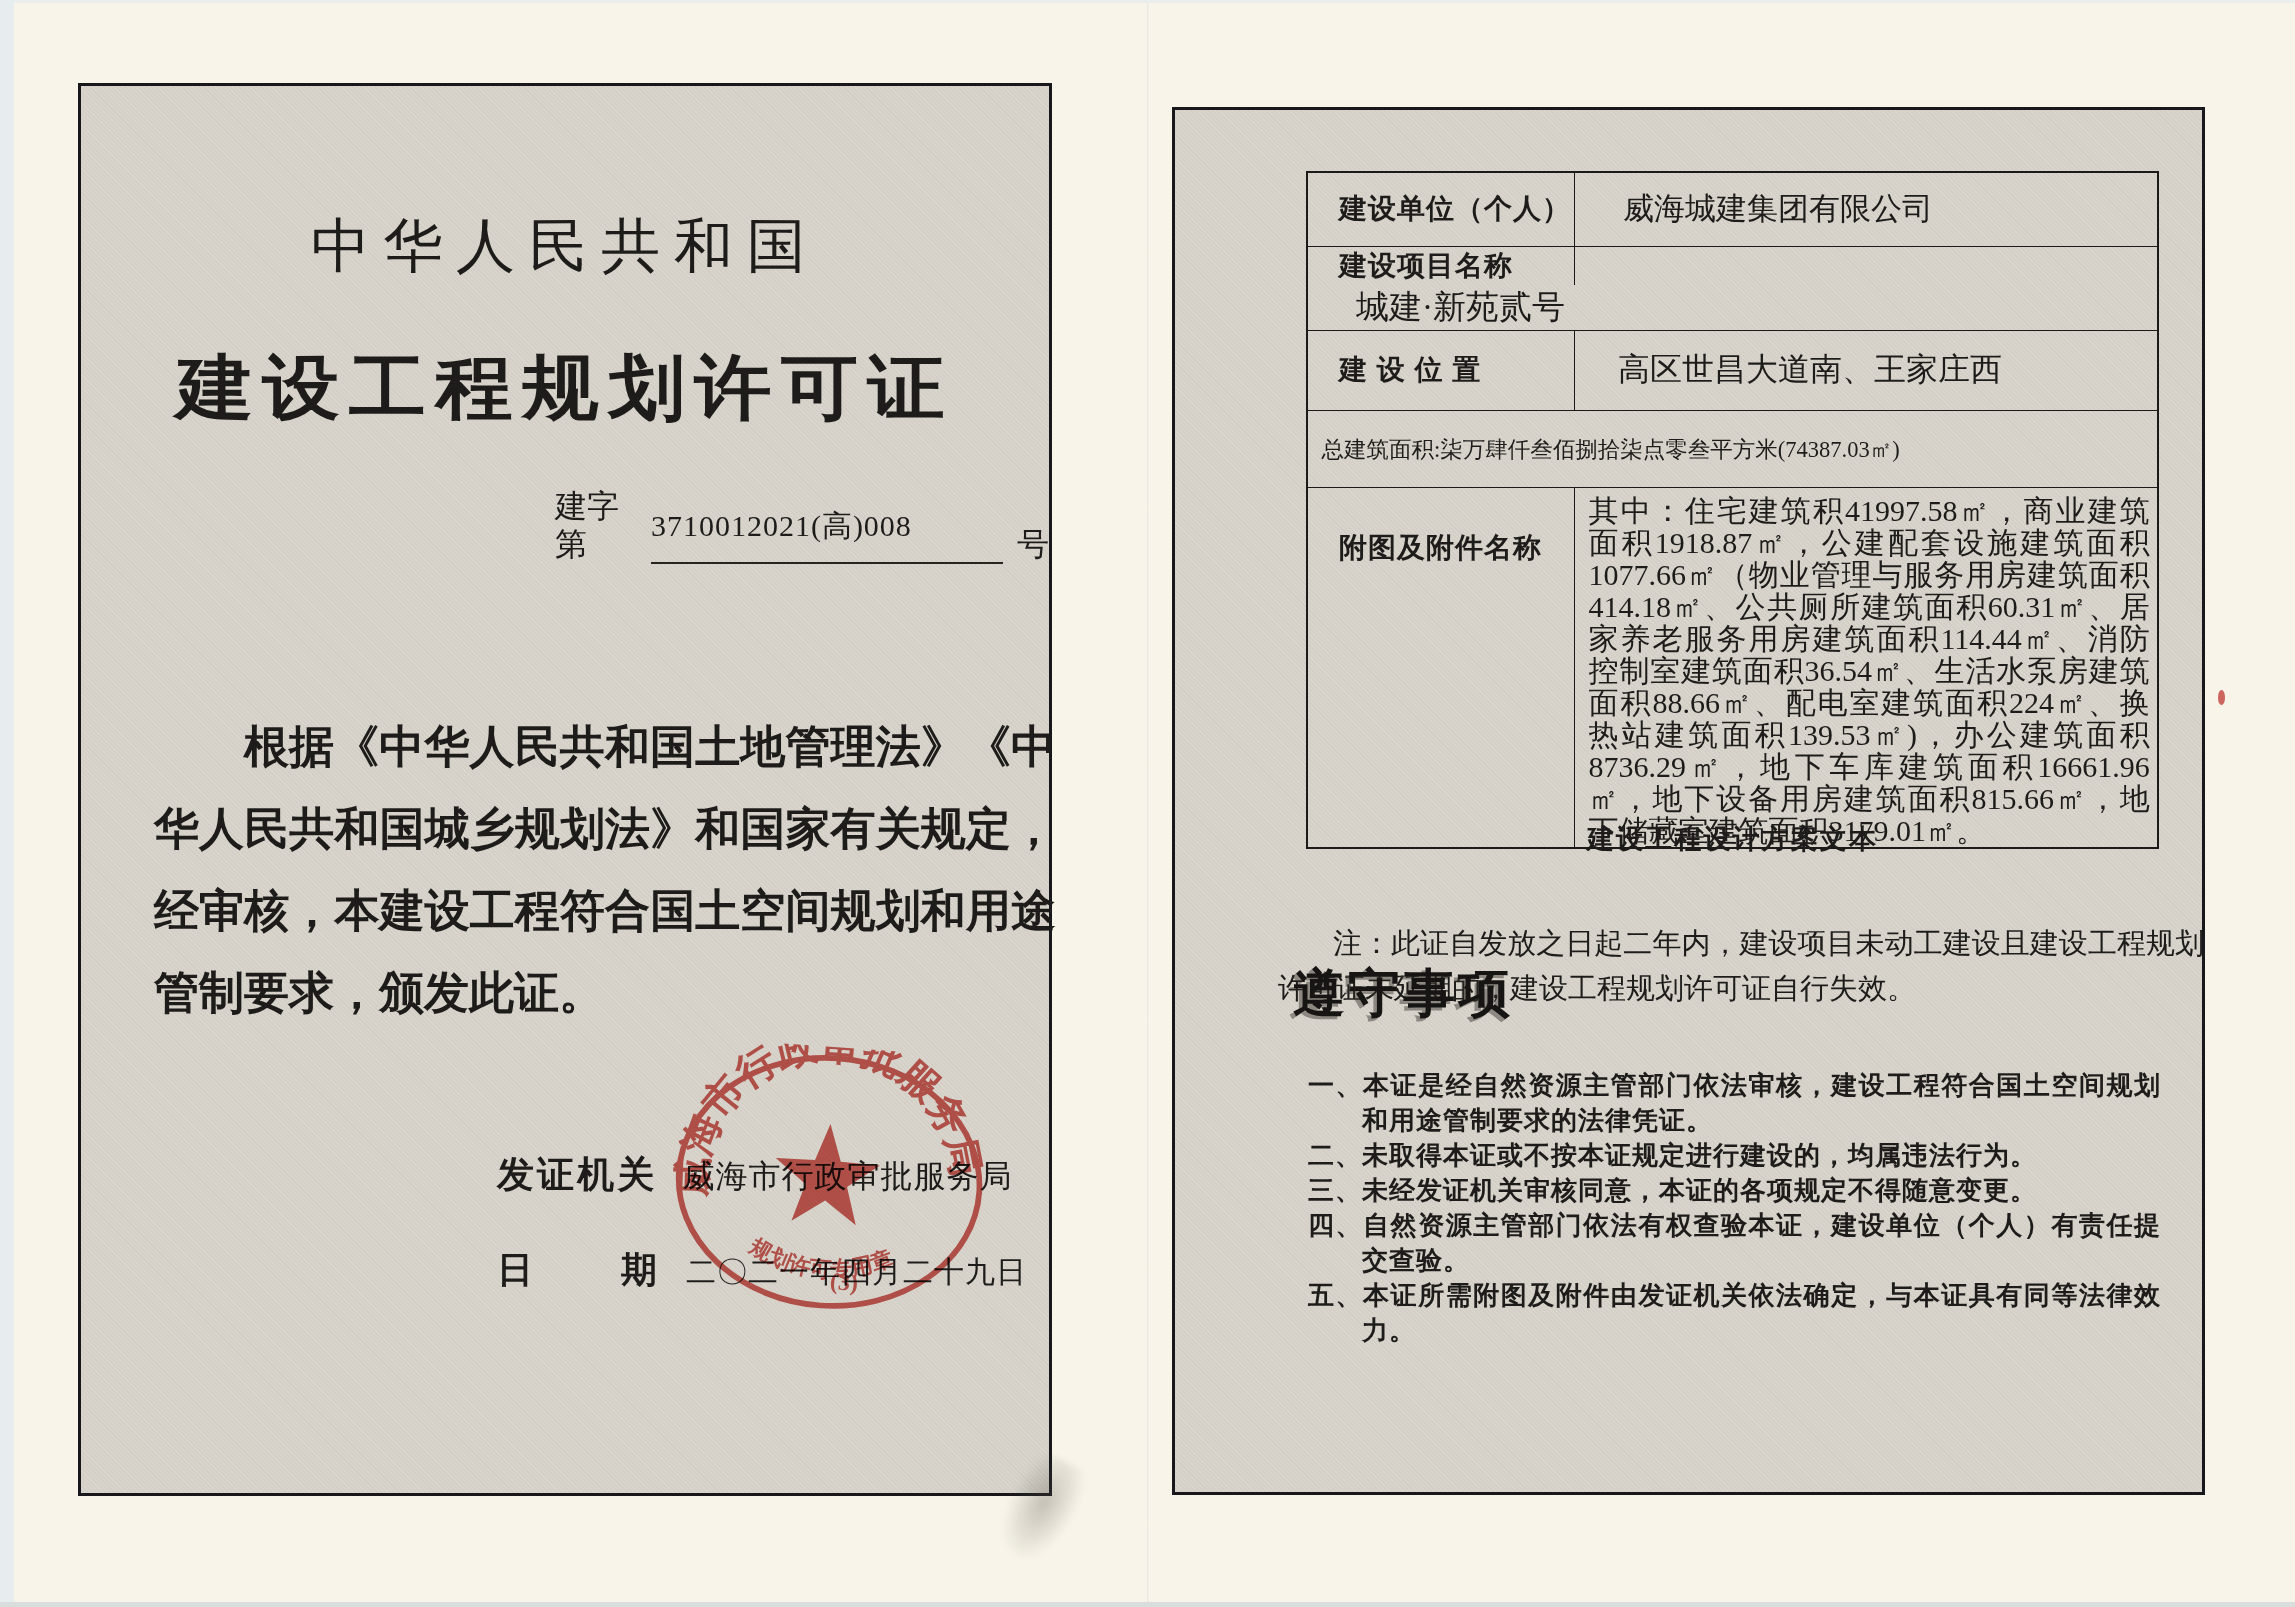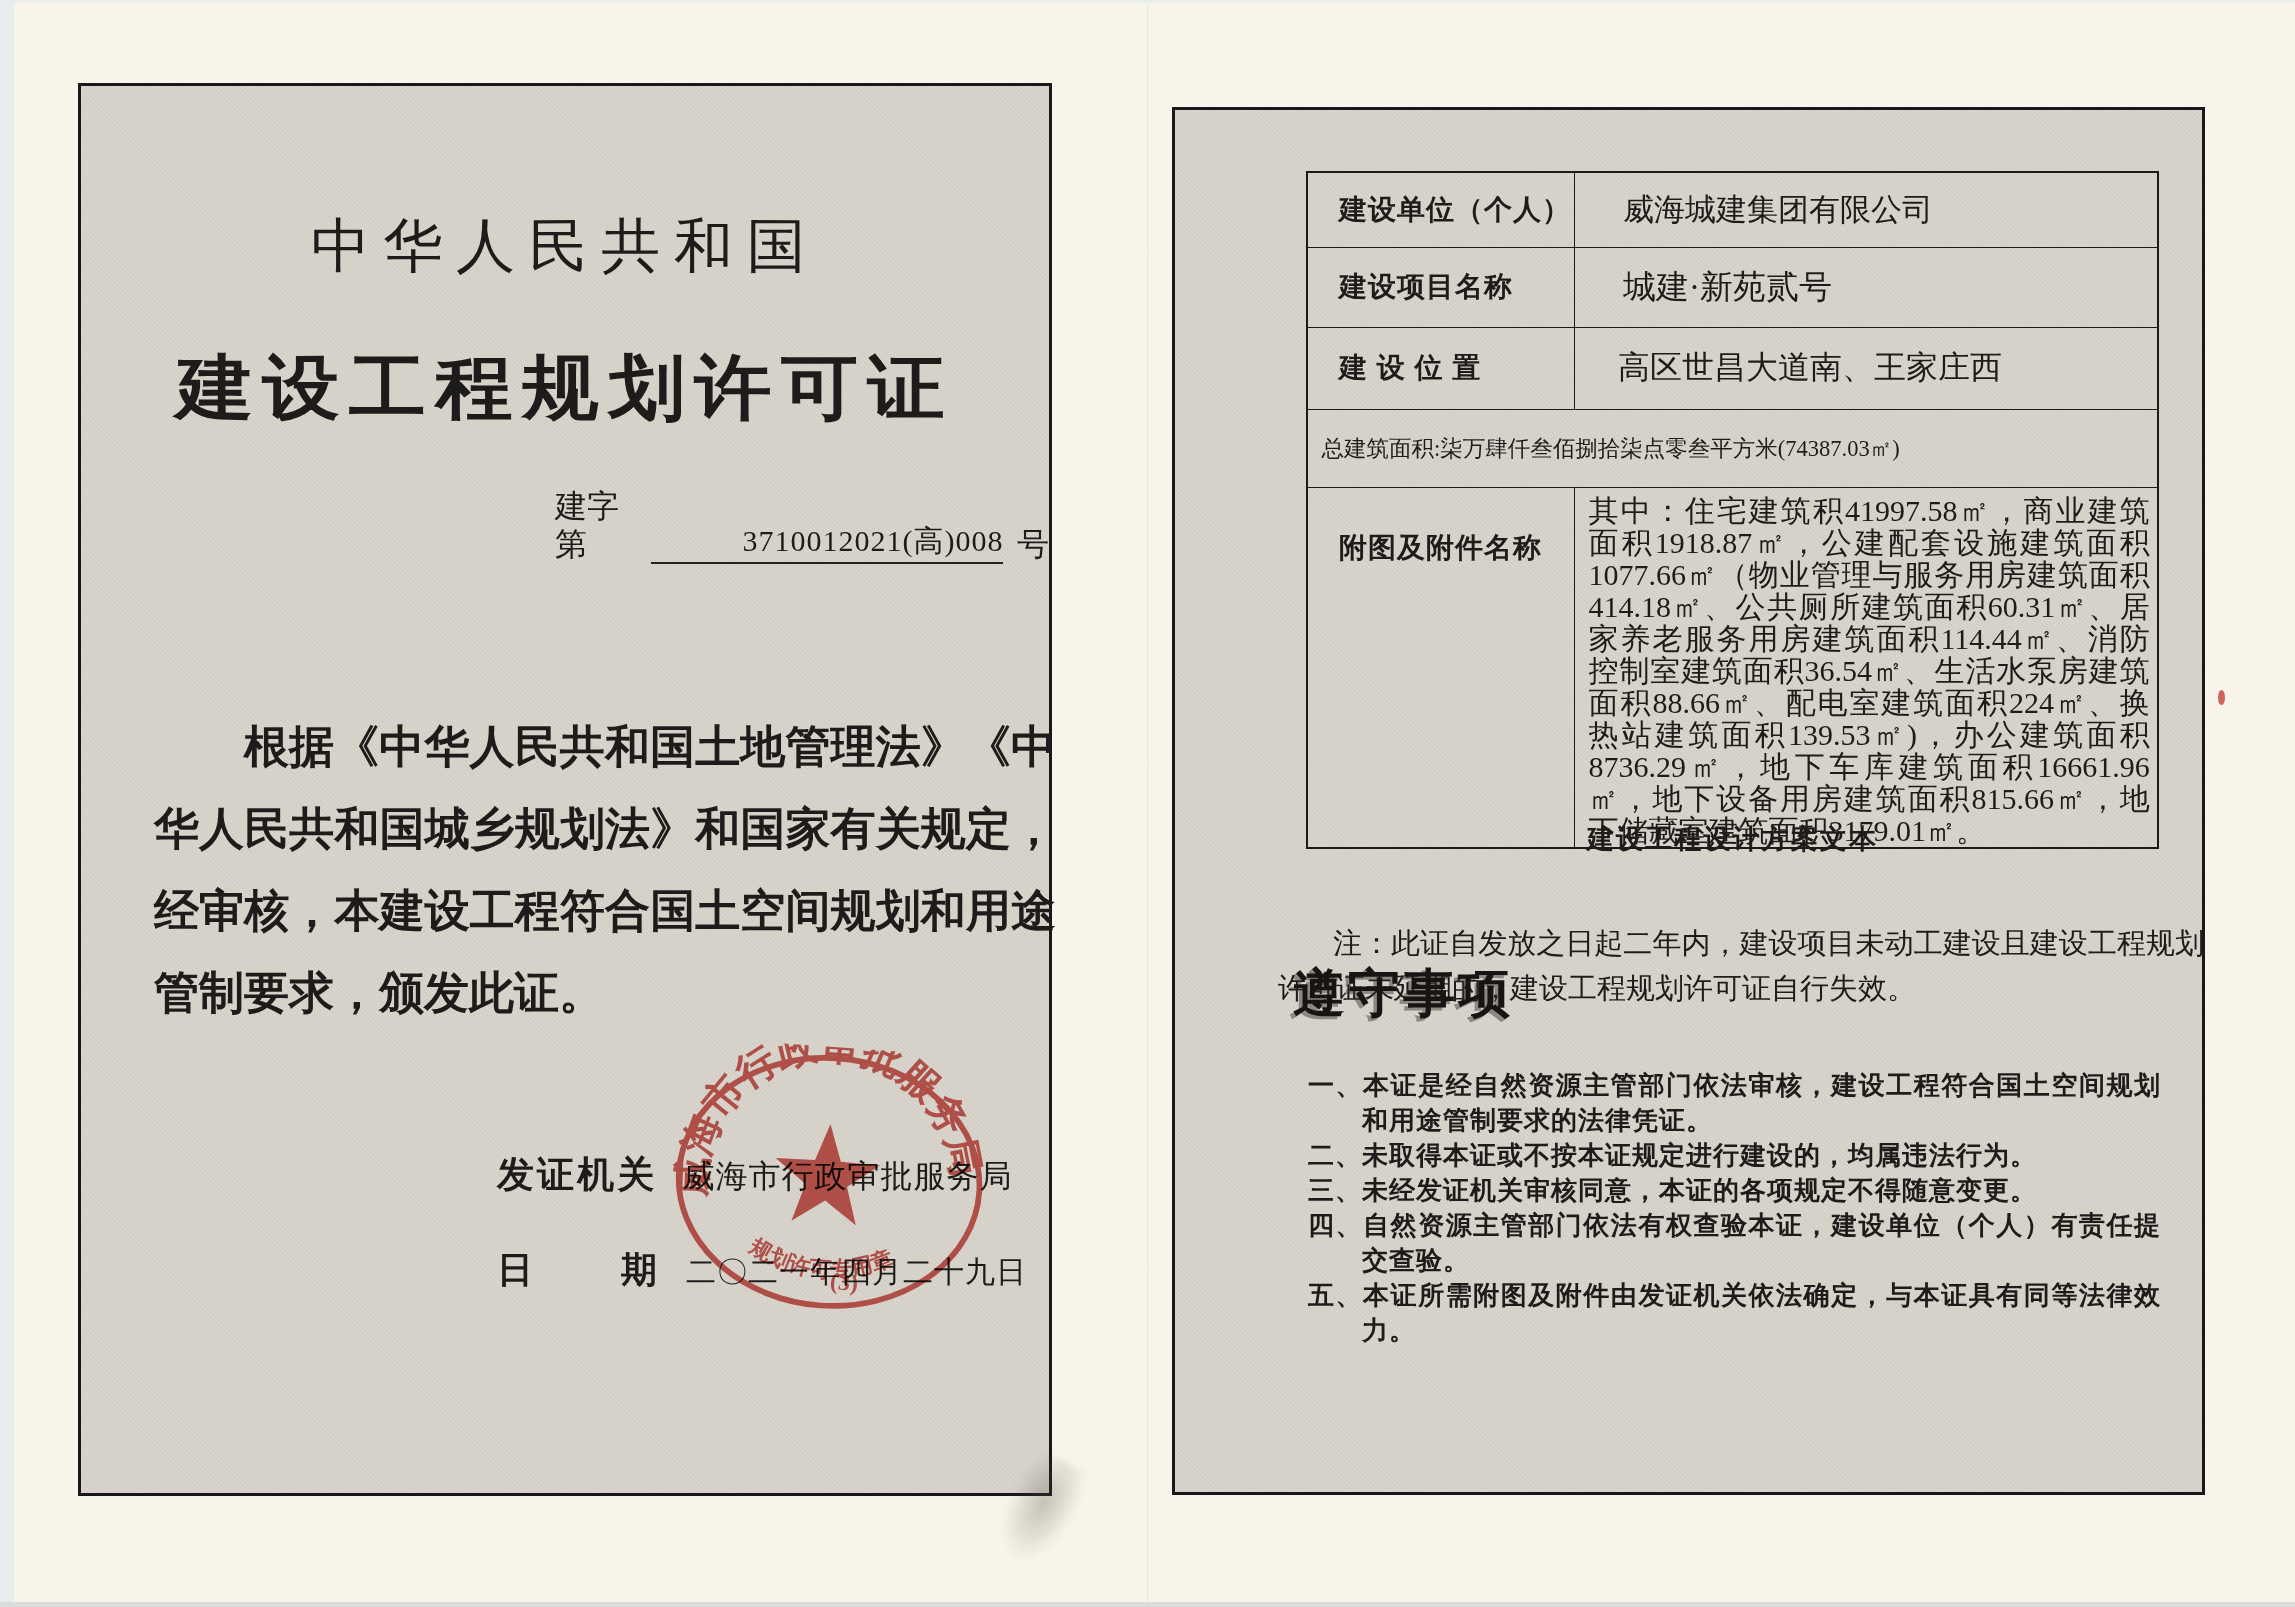--- a/index.html
+++ b/index.html
@@ -21,22 +21,22 @@
   .page-right { left:1172px; top:107px; width:1033px; height:1388px; }
 
   
   .national-title { position:absolute; left:0; top:131px; width:100%; text-align:center;
                     font-size:59px; letter-spacing:13.6px; line-height:1; font-weight:500; }
   .cert-title { position:absolute; left:0; top:264px; width:100%; text-align:center;
                 font-size:77px; letter-spacing:9.4px; line-height:1; font-weight:900;
                 transform:scaleY(.92); }
   .certno-row { position:absolute; left:474px; top:393px; display:flex; align-items:flex-end; }
   .certno-prefix { font-size:32px; line-height:1.2;margin-top:8px; }
-  .certno-line { width:369px; border-bottom:2.1px solid #26241f; text-align:right;
-                 padding-bottom:0; margin-left:4.2px; }
+  .certno-line { width:369px; border-bottom:2.1px solid #26241f; text-align:left;
+                 padding-bottom:15px; margin-left:4.2px; }
   .certno-value { font-size:30px; letter-spacing:1px; }
   .certno-suffix { font-size:32px; line-height:1.2; margin-left:13.6px; }
 
   .statement { position:absolute; left:73px; top:620px; width:902px;
                font-size:45px; line-height:82px; font-weight:700;
                text-align:justify; text-indent:90px; }
 
   .issuer-row { position:absolute; left:416px; top:1064px; display:flex; align-items:baseline; z-index:1; }
   .issuer-label { font-family:"Liberation Sans","DejaVu Sans",sans-serif; font-weight:700;
                   font-size:37px; letter-spacing:3.1px; }
@@ -47,21 +47,21 @@
   .date-value { font-size:30px; margin-left:29px; letter-spacing:1px; }
 
   .seal { position:absolute; left:586px; top:961px; width:324px; height:272px;
           z-index:2; opacity:.86; mix-blend-mode:multiply; transform:rotate(4deg); }
 
   
   .info-table { position:absolute; left:131px; top:61px; width:853px; height:678px;
                 border:2.6px solid #1b1a18; display:flex; flex-direction:column; }
   .t-row { display:flex; border-bottom:1.6px solid #1b1a18; }
   .t-row:last-child { border-bottom:none; flex:1; }
-  .r1 { height:81px; } .r2 { height:86px; } .r3 { height:89px; } .r4 { height:84px; }
+  .r1 { height:81px; } .r2 { height:86px;flex-direction:column; } .r3 { height:89px; } .r4 { height:84px; }
   .t-label { width:267px; border-right:1.6px solid #1b1a18; display:flex; align-items:center;
              padding-left:31px; font-family:"Liberation Sans","DejaVu Sans",sans-serif;
              font-weight:700; font-size:28px; letter-spacing:1px; }
   .t-value { flex:1; display:flex; align-items:center; padding-left:48px; font-size:31px; }
   .r2 .t-value { font-size:33px; }
   .r3 .t-value { font-size:32px; padding-left:43px; }
   .r4 .t-value { font-size:22.5px; padding-left:13.6px; }
   .r5 .t-label { align-items:flex-start; padding-top:41px; }
   .r5 .t-value { display:block; padding:7.3px 7.3px 0 13.6px; font-size:30px; line-height:32px;
                  text-align:justify; }

